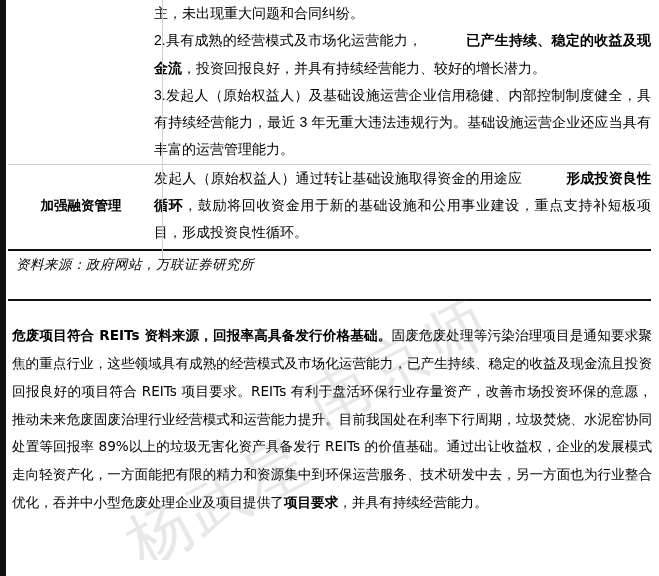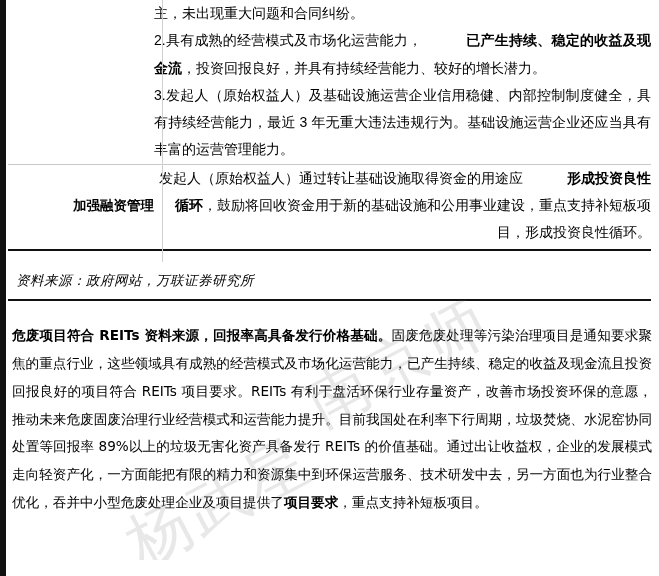--- a/index.html
+++ b/index.html
@@ -97,28 +97,27 @@
   }
   .vline-left {
     position: absolute;
     left: 154px;
     top: 0;
     width: 1px;
     background: #cfcfcf;
   }
   .row-sep td {
     border-top: 1px solid #c9c9c9;
-    text-align: right;
   }
 
   
   .source-line {
     position: absolute;
     left: 16px;
-    top: 272px;
+    top: 256px;
     font-family: "DejaVu Serif", "Liberation Serif", serif;
     font-style: italic;
     font-size: 13.5px;
     letter-spacing: 0.5px;
   }
 
   .thick-rule {
     position: absolute;
     left: 8px;
     top: 299px;
@@ -180,14 +179,14 @@
     </table>
   <div class="vline-left" style="height:262px"></div>
   <div style="border-top:2px solid #111111; width:643px; margin-top:2px;"></div>
 </div>
 
 <div class="source-line">资料来源：政府网站，万联证券研究所</div>
 
 <div class="thick-rule"></div>
 
 <div class="para-block">
-  <p><b>危废项目符合 REITs 资料来源，回报率高具备发行价格基础。</b><span>固废危废处理等污染治理项目是通知要求聚焦的重点行业，这些领域具有成熟的经营模式及市场化运营能力，已产生持续、稳定的收益及现金流且投资回报良好的项目符合 REITs 项目要求。REITs 有利于盘活环保行业存量资产，改善市场投资环保的意愿，推动未来危废固废治理行业经营模式和运营能力提升。目前我国处在利率下行周期，垃圾焚烧、水泥窑协同处置等回报率 89%以上的垃圾无害化资产具备发行 REITs 的价值基础。通过出让收益权，企业的发展模式走向轻资产化，一方面能把有限的精力和资源集中到环保运营服务、技术研发中去，另一方面也为行业整合优化，吞并中小型危废处理企业及项目提供了</span><b>项目要求</b><span>，重点支持补短板项目。</span></p>
+  <p><b>危废项目符合 REITs 资料来源，回报率高具备发行价格基础。</b><span>固废危废处理等污染治理项目是通知要求聚焦的重点行业，这些领域具有成熟的经营模式及市场化运营能力，已产生持续、稳定的收益及现金流且投资回报良好的项目符合 REITs 项目要求。REITs 有利于盘活环保行业存量资产，改善市场投资环保的意愿，推动未来危废固废治理行业经营模式和运营能力提升。目前我国处在利率下行周期，垃圾焚烧、水泥窑协同处置等回报率 89%以上的垃圾无害化资产具备发行 REITs 的价值基础。通过出让收益权，企业的发展模式走向轻资产化，一方面能把有限的精力和资源集中到环保运营服务、技术研发中去，另一方面也为行业整合优化，吞并中小型危废处理企业及项目提供了</span><b>项目要求</b><span>，并具有持续经营能力。</span></p>
 </div>
 
 </body></html>

